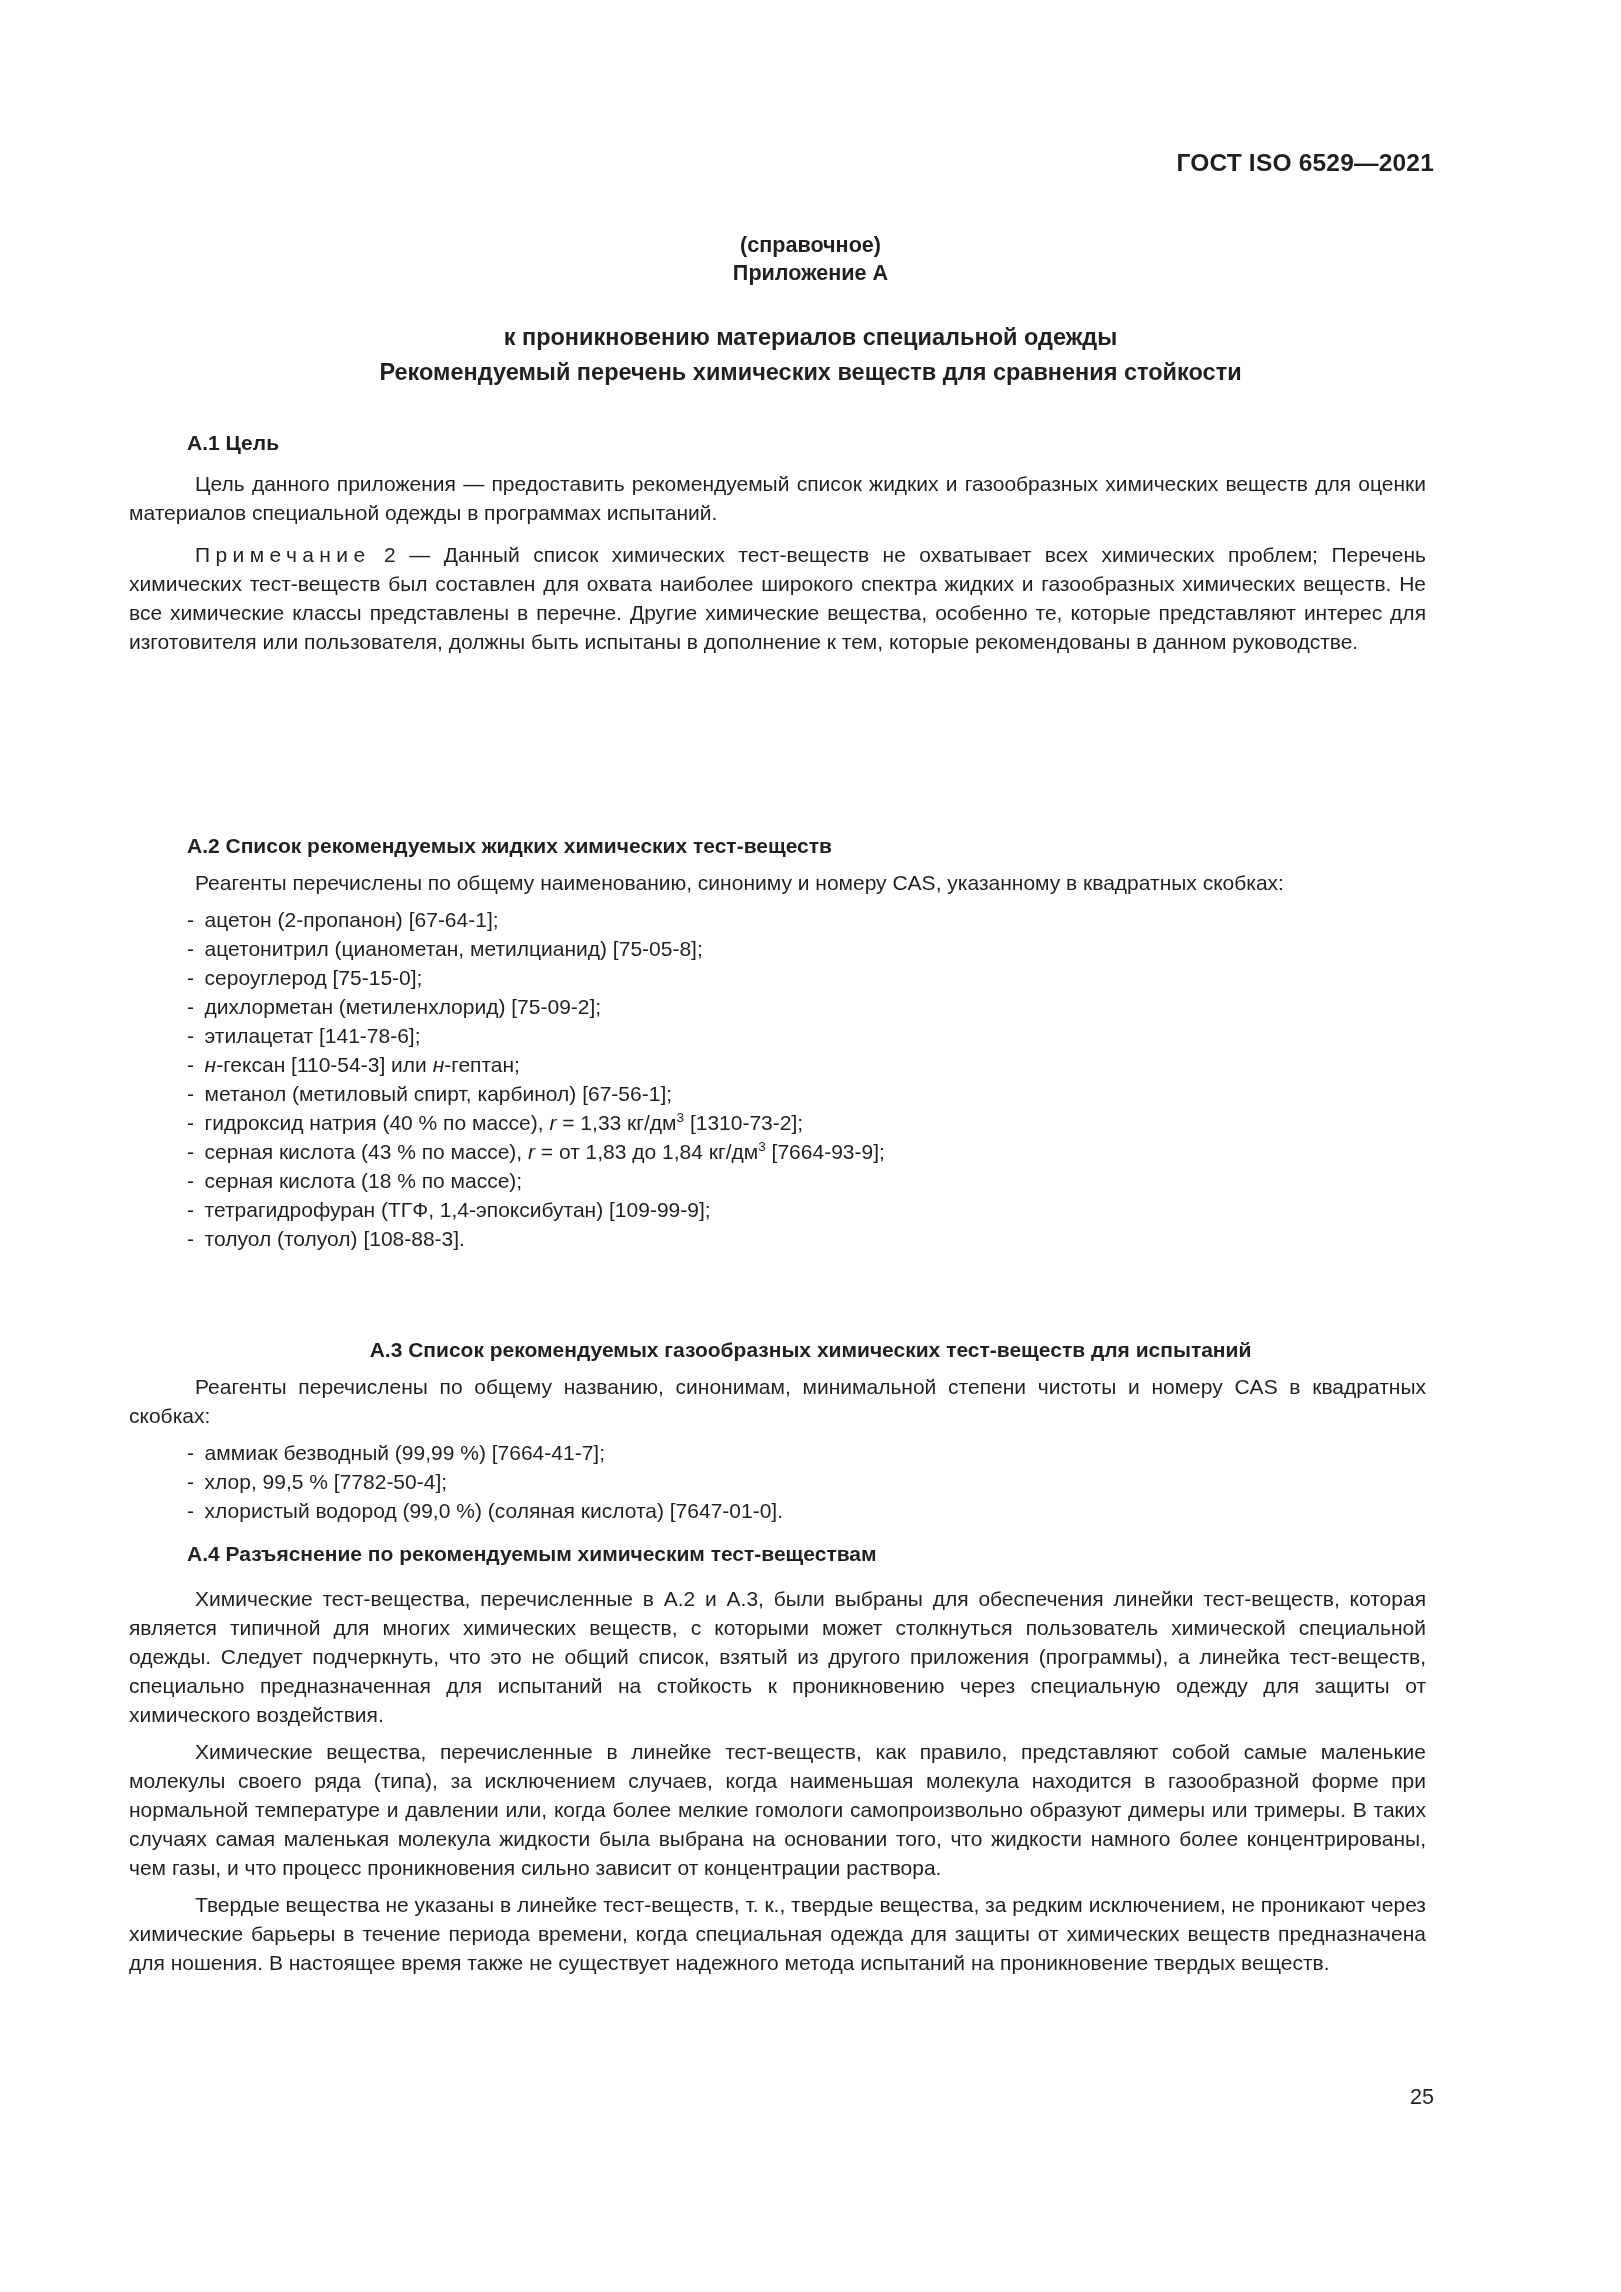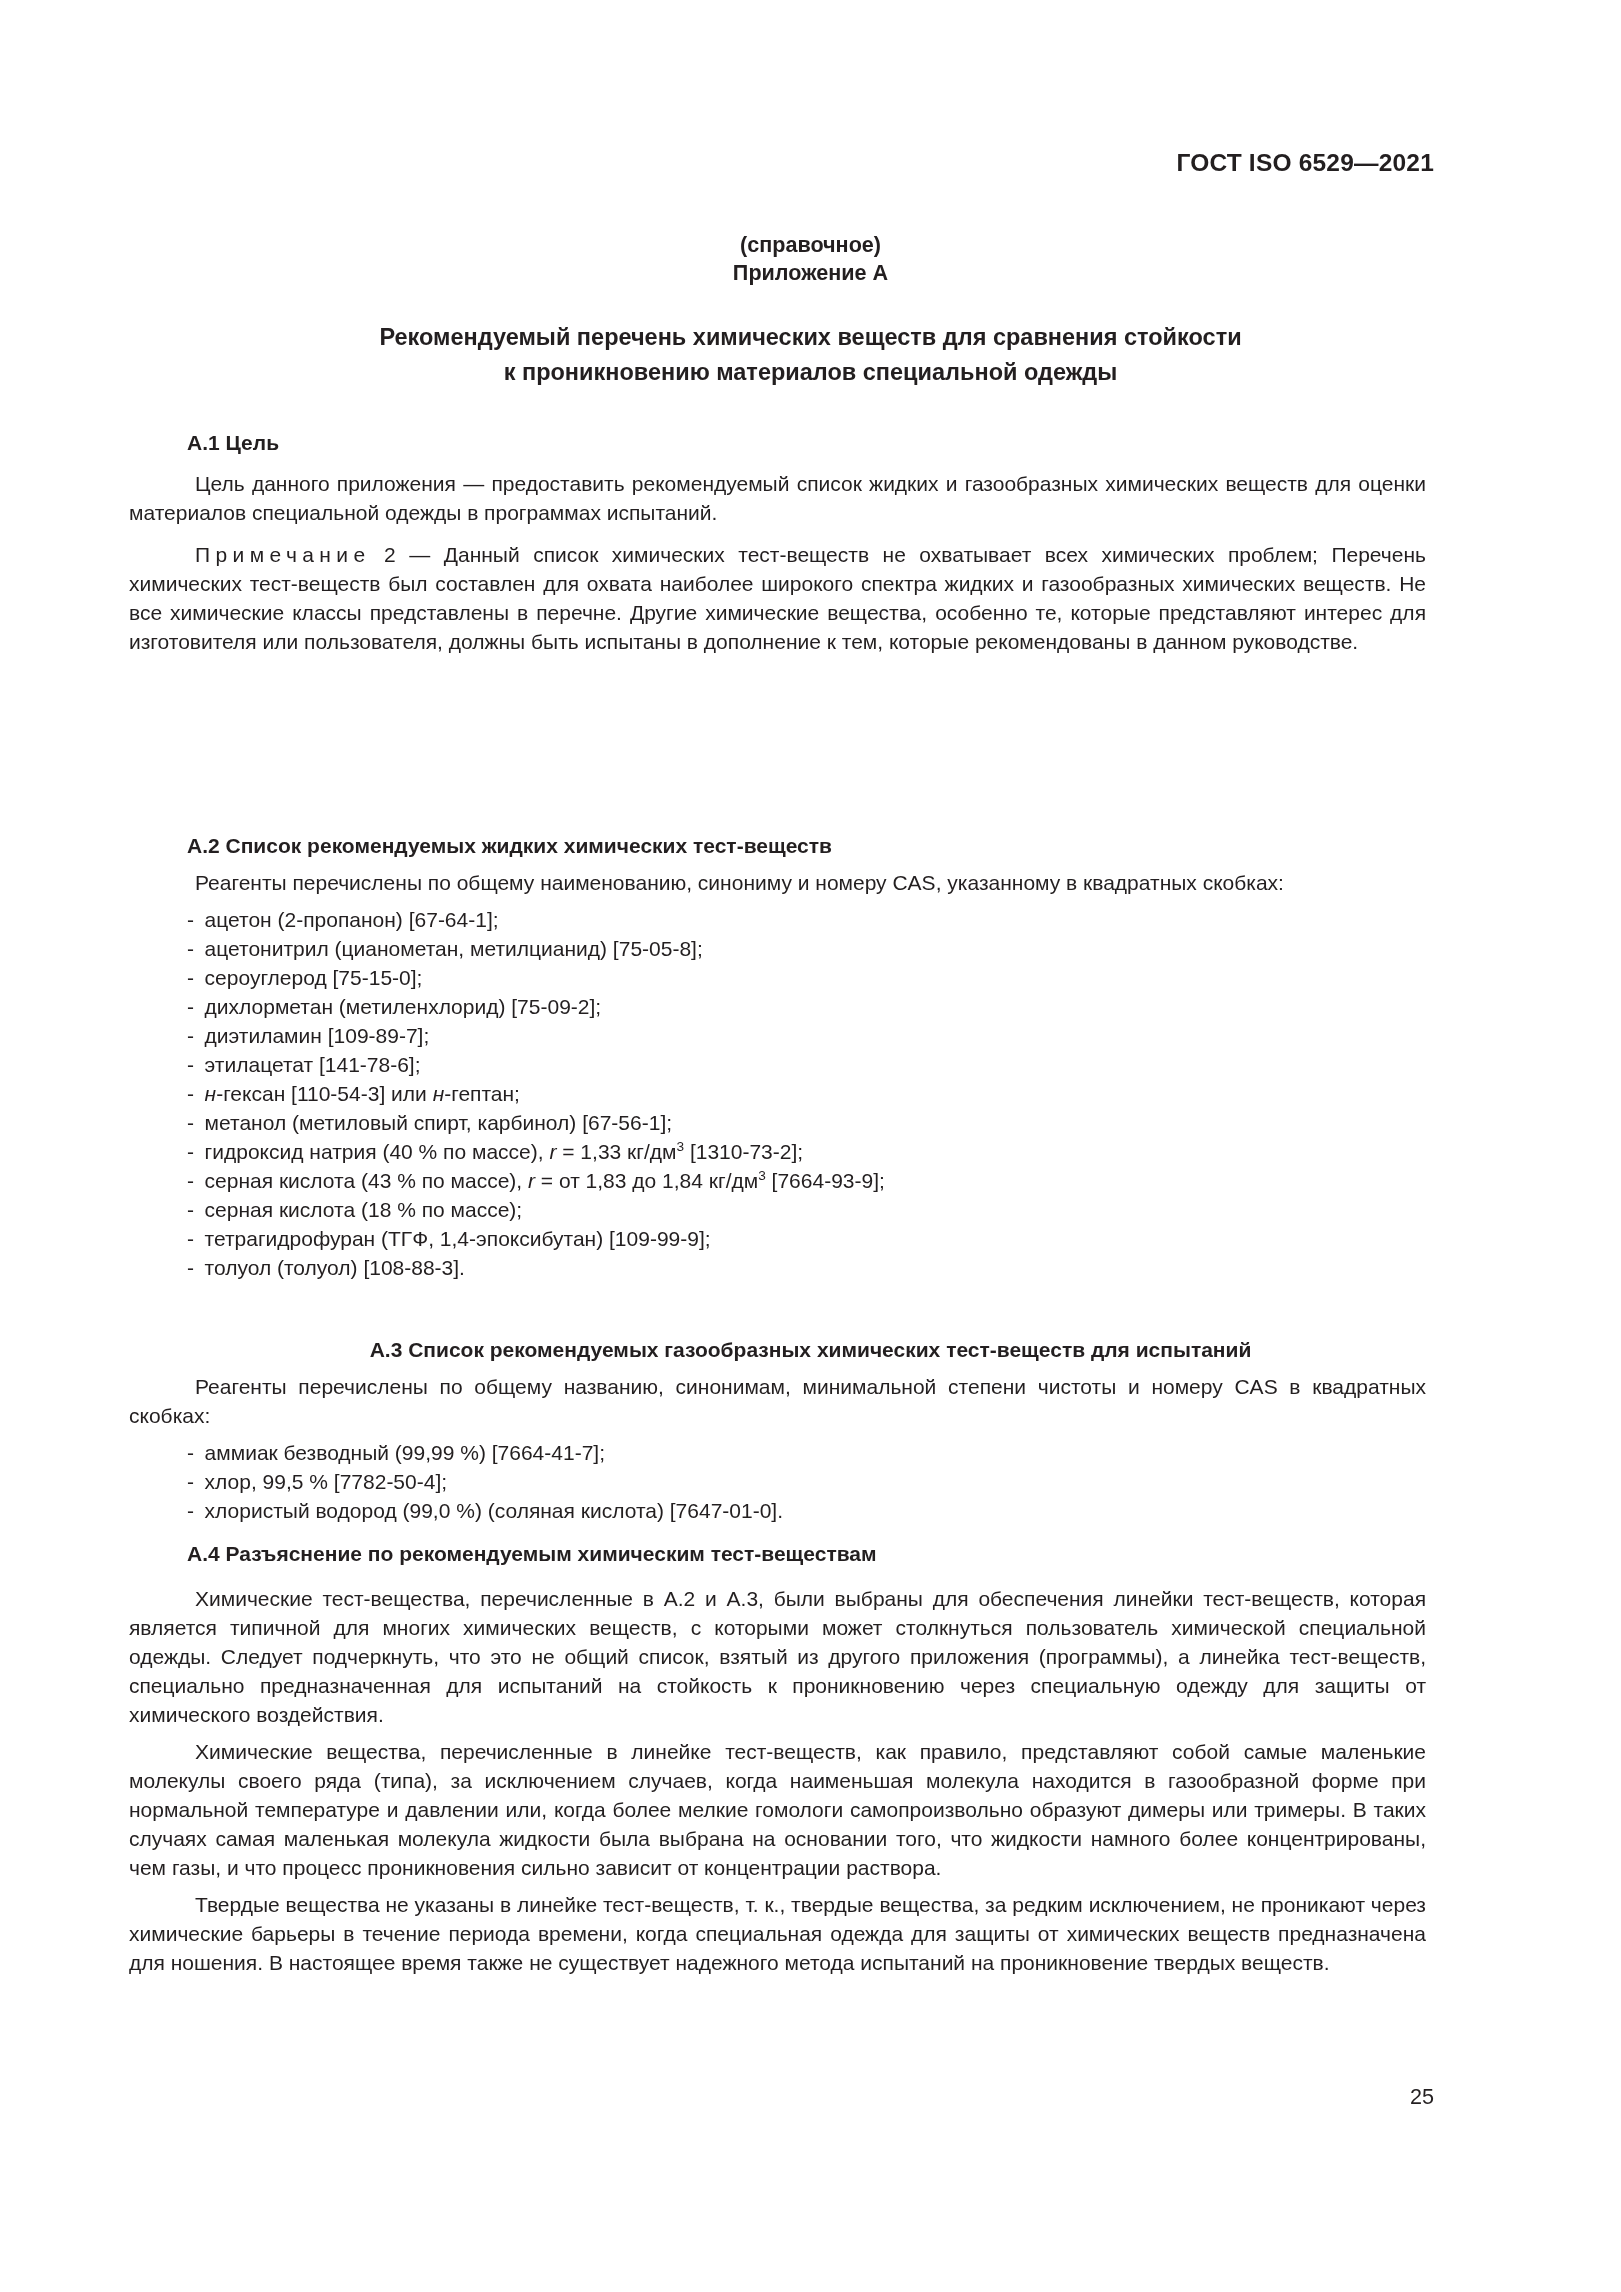--- a/index.html
+++ b/index.html
@@ -24,39 +24,38 @@
 <body>
 
 <div class="std">ГОСТ ISO 6529—2021</div>
 
 <div class="annex annex-head">
   <div>(справочное)</div>
   <div>Приложение А</div>
 </div>
 
 <div class="annex annex-title">
+  <div>к проникновению материалов специальной одежды</div>
   <div>Рекомендуемый перечень химических веществ для сравнения стойкости</div>
-  <div>к проникновению материалов специальной одежды</div>
 </div>
 
 <div class="block" style="top:428px;">
   <div class="h" style="margin-bottom:11.8px;">А.1 Цель</div>
   <p style="margin-bottom:13.7px;">Цель данного приложения — предоставить рекомендуемый список жидких и газообразных химических веществ для оценки материалов специальной одежды в программах испытаний.</p>
   <p class="note"><span class="lbl">Примечание</span><span> 2 — Данный список химических тест-веществ не охватывает всех химических проблем; Перечень химических тест-веществ был составлен для охвата наиболее широкого спектра жидких и газообразных химических веществ. Не все химические классы представлены в перечне. Другие химические вещества, особенно те, которые представляют интерес для изготовителя или пользователя, должны быть испытаны в дополнение к тем, которые рекомендованы в данном руководстве.</span></p>
 </div>
 
 <div class="block" style="top:831px;">
   <div class="h" style="margin-bottom:7.8px;">А.2 Список рекомендуемых жидких химических тест-веществ</div>
   <p>Реагенты перечислены по общему наименованию, синониму и номеру CAS, указанному в квадратных скобках:</p>
   <ul class="dash">
     <li>ацетон (2-пропанон) [67-64-1];</li>
     <li>ацетонитрил (цианометан, метилцианид) [75-05-8];</li>
     <li>сероуглерод [75-15-0];</li>
     <li>дихлорметан (метиленхлорид) [75-09-2];</li>
-    <li>диэтиламин [109-89-7];</li>
     <li>этилацетат [141-78-6];</li>
     <li><i>н</i><span>-гексан [110-54-3] или </span><i>н</i><span>-гептан;</span></li>
     <li>метанол (метиловый спирт, карбинол) [67-56-1];</li>
     <li><span>гидроксид натрия (40 % по массе), </span><i>r</i><span> = 1,33 кг/дм</span><sup>3</sup><span> [1310-73-2];</span></li>
     <li><span>серная кислота (43 % по массе), </span><i>r</i><span> = от 1,83 до 1,84 кг/дм</span><sup>3</sup><span> [7664-93-9];</span></li>
     <li>серная кислота (18 % по массе);</li>
     <li>тетрагидрофуран (ТГФ, 1,4-эпоксибутан) [109-99-9];</li>
     <li>толуол (толуол) [108-88-3].</li>
   </ul>
 </div>

